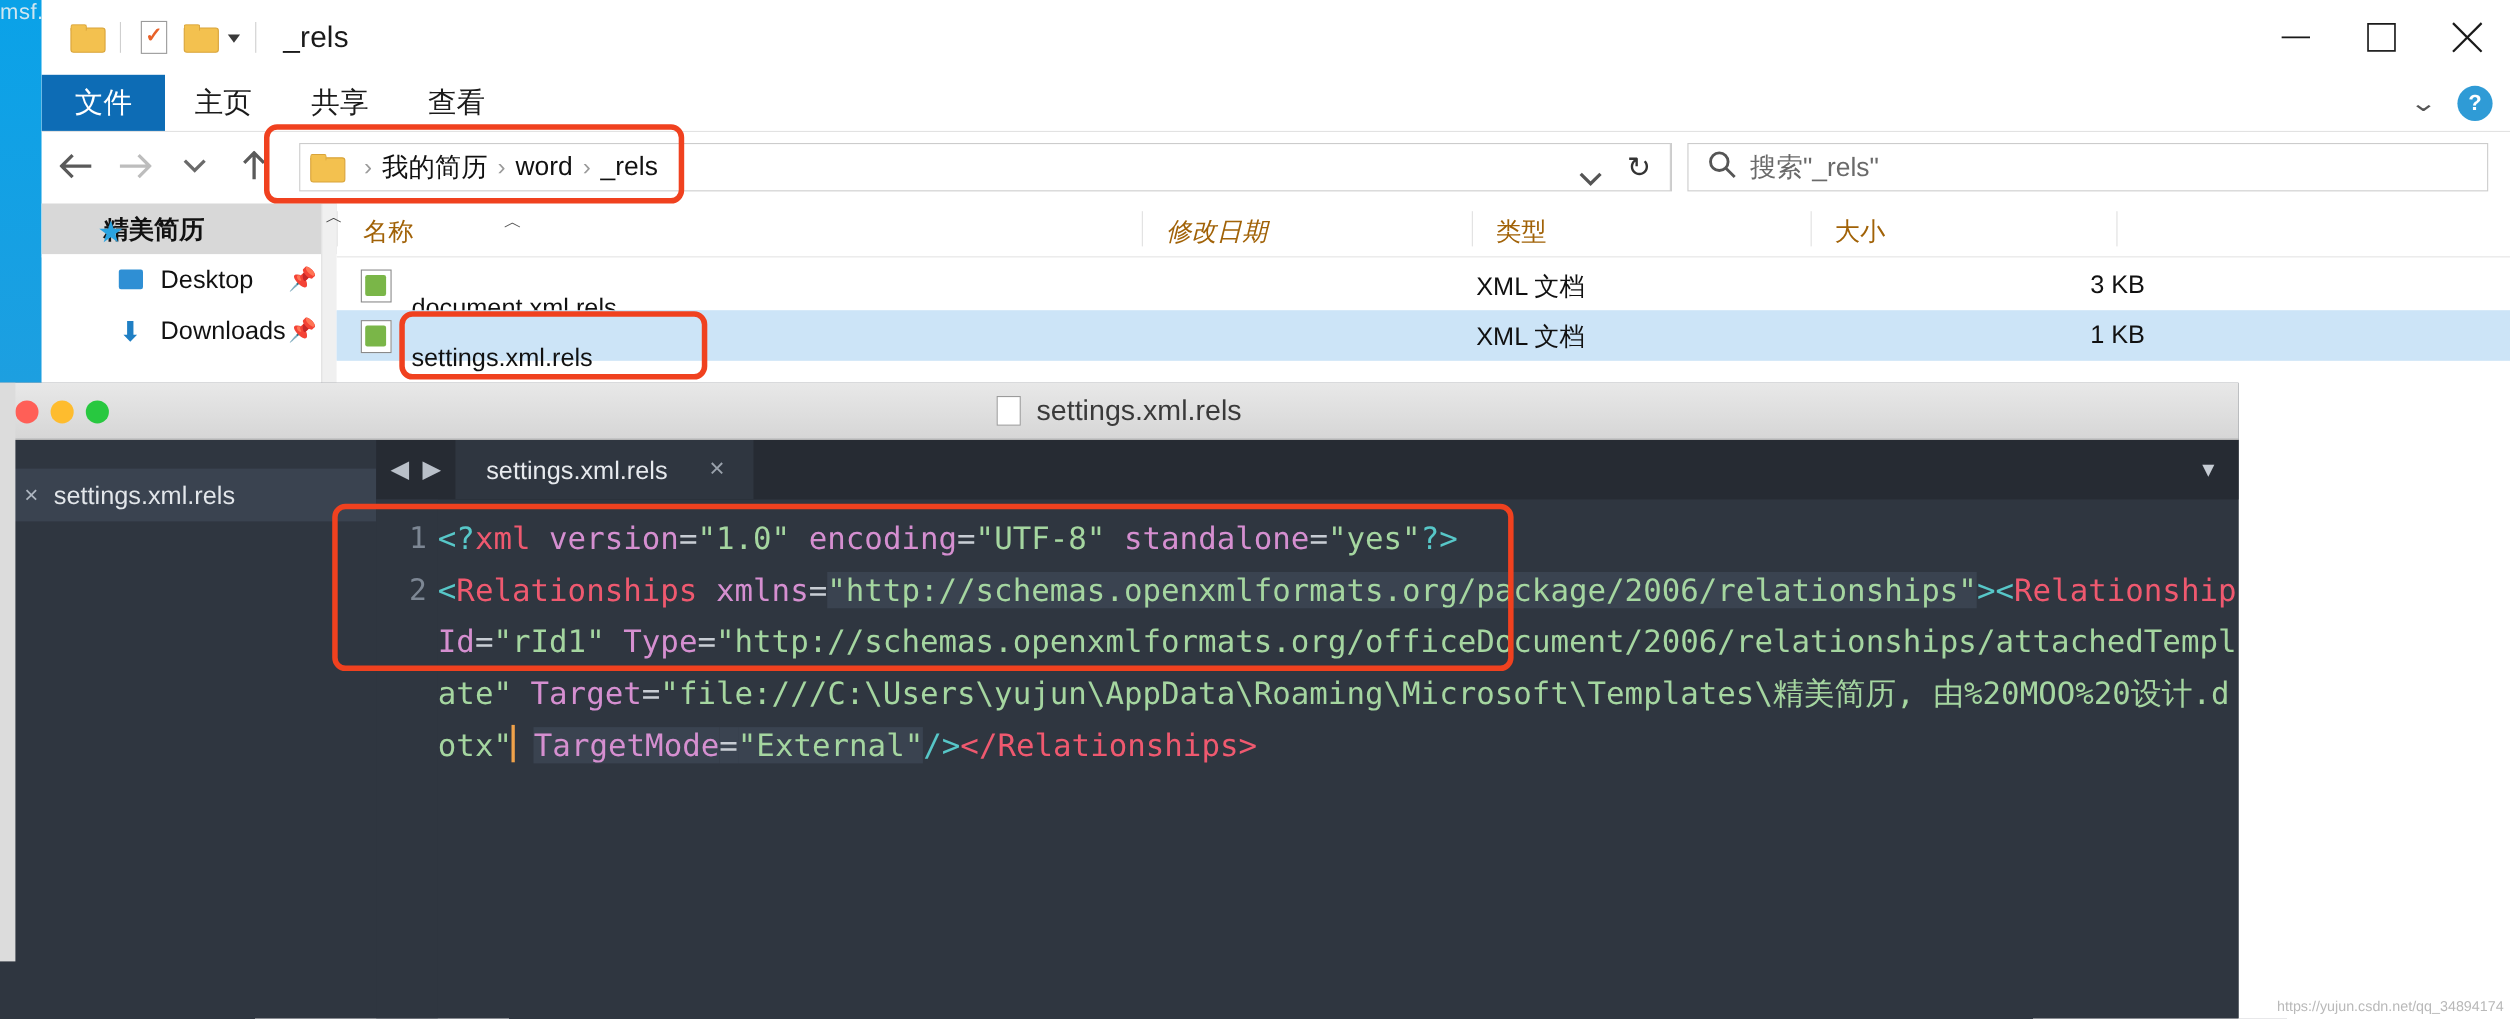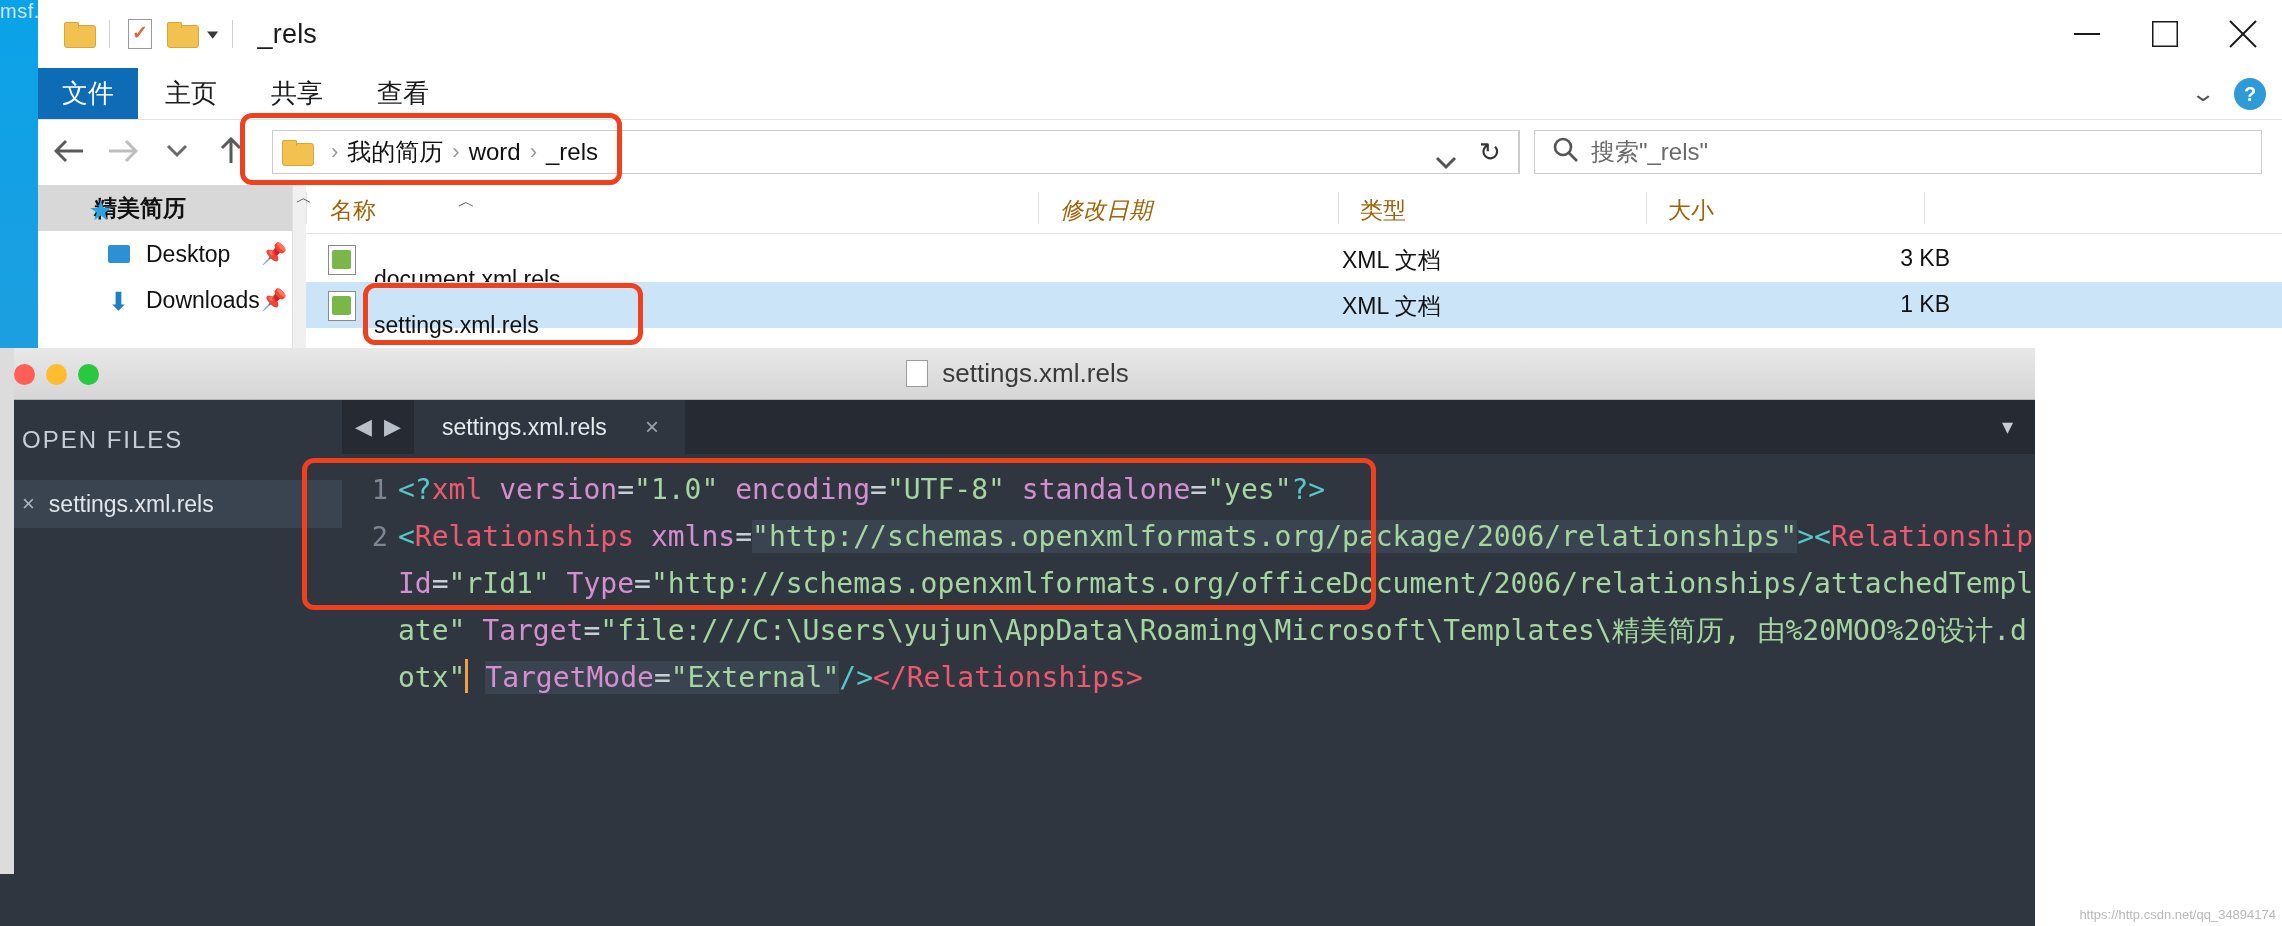--- a/index.html
+++ b/index.html
@@ -37,21 +37,21 @@
   .win-title { font-size:27px; color:#1a1a1a; margin-left:16px; letter-spacing:.2px; }
 
   .win-ctl { position:absolute; right:0; top:0; height:68px; display:flex; }
   .win-btn { width:78px; height:68px; display:flex; align-items:center; justify-content:center;
     color:#1a1a1a; }
   .win-btn svg { display:block; }
 
   
   .ribbon { height:52px; background:#ffffff; display:flex; align-items:stretch;
     position:relative; border-bottom:1px solid #e2e2e2; }
-  .ribbon-file { width:100px; background:#0d6cb5; color:#ffffff; font-size:26px;
+  .ribbon-file { width:112px; background:#0d6cb5; color:#ffffff; font-size:26px;
     display:flex; align-items:center; justify-content:center; }
   .ribbon-tab { padding:0 27px; display:flex; align-items:center; font-size:26px; color:#1b1b1b; }
   .ribbon-right { position:absolute; right:16px; top:0; height:52px; display:flex;
     align-items:center; gap:22px; }
   .ribbon-chev { color:#555; font-size:22px; transform:scaleX(1.4); }
   .help-circle { width:32px; height:32px; border-radius:50%; background:#2f9bd6; color:#fff;
     font-size:20px; display:flex; align-items:center; justify-content:center; font-weight:bold; }
 
   
   .addrrow { height:62px; display:flex; align-items:center; background:#fff;
@@ -335,21 +335,20 @@
         <div class="tl r"></div>
         <div class="tl y"></div>
         <div class="tl g"></div>
       </div>
       <div class="ed-title-doc"></div>
       <div class="ed-title-txt">settings.xml.rels</div>
     </div>
 
     <div class="ed-body">
       <div class="sidebar">
-        <div class="sb-hdr">OPEN FILES</div>
         <div class="sb-item">
           <span class="sb-x">×</span>
           <span>settings.xml.rels</span>
         </div>
       </div>
 
       <div class="ed-main">
         <div class="tabbar">
           <div class="tab-arrows">
             <span>◀</span>
@@ -371,14 +370,14 @@
 <span class="brk">&lt;</span><span class="tag">Relationships</span> <span class="attr">xmlns</span><span class="eq">=</span><span class="str hl">"http://schemas.openxmlformats.org/package/2006/relationships"</span><span class="brk">&gt;</span><span class="brk">&lt;</span><span class="tag">Relationship</span> <span class="attr">Id</span><span class="eq">=</span><span class="str">"rId1"</span> <span class="attr">Type</span><span class="eq">=</span><span class="str">"http://schemas.openxmlformats.org/officeDocument/2006/relationships/attachedTemplate"</span> <span class="attr">Target</span><span class="eq">=</span><span class="str">"file:///C:\Users\yujun\AppData\Roaming\Microsoft\Templates\精美简历, 由%20MOO%20设计.dotx"</span><span class="caret-bar"></span> <span class="attr hl">TargetMode</span><span class="eq hl">=</span><span class="str hl">"External"</span><span class="brk">/&gt;</span><span class="tag">&lt;/Relationships&gt;</span></div>
         </div>
       </div>
     </div>
 
     <div class="ed-scroll-l"></div>
   </div>
 
   <div class="redbox" style="left:302px; top:458px; width:1074px; height:152px;"></div>
 
-  <div class="wm">https://http.csdn.net/qq_34894174</div>
+  <div class="wm">https://yujun.csdn.net/qq_34894174</div>
 </div>
 
 </body></html>

